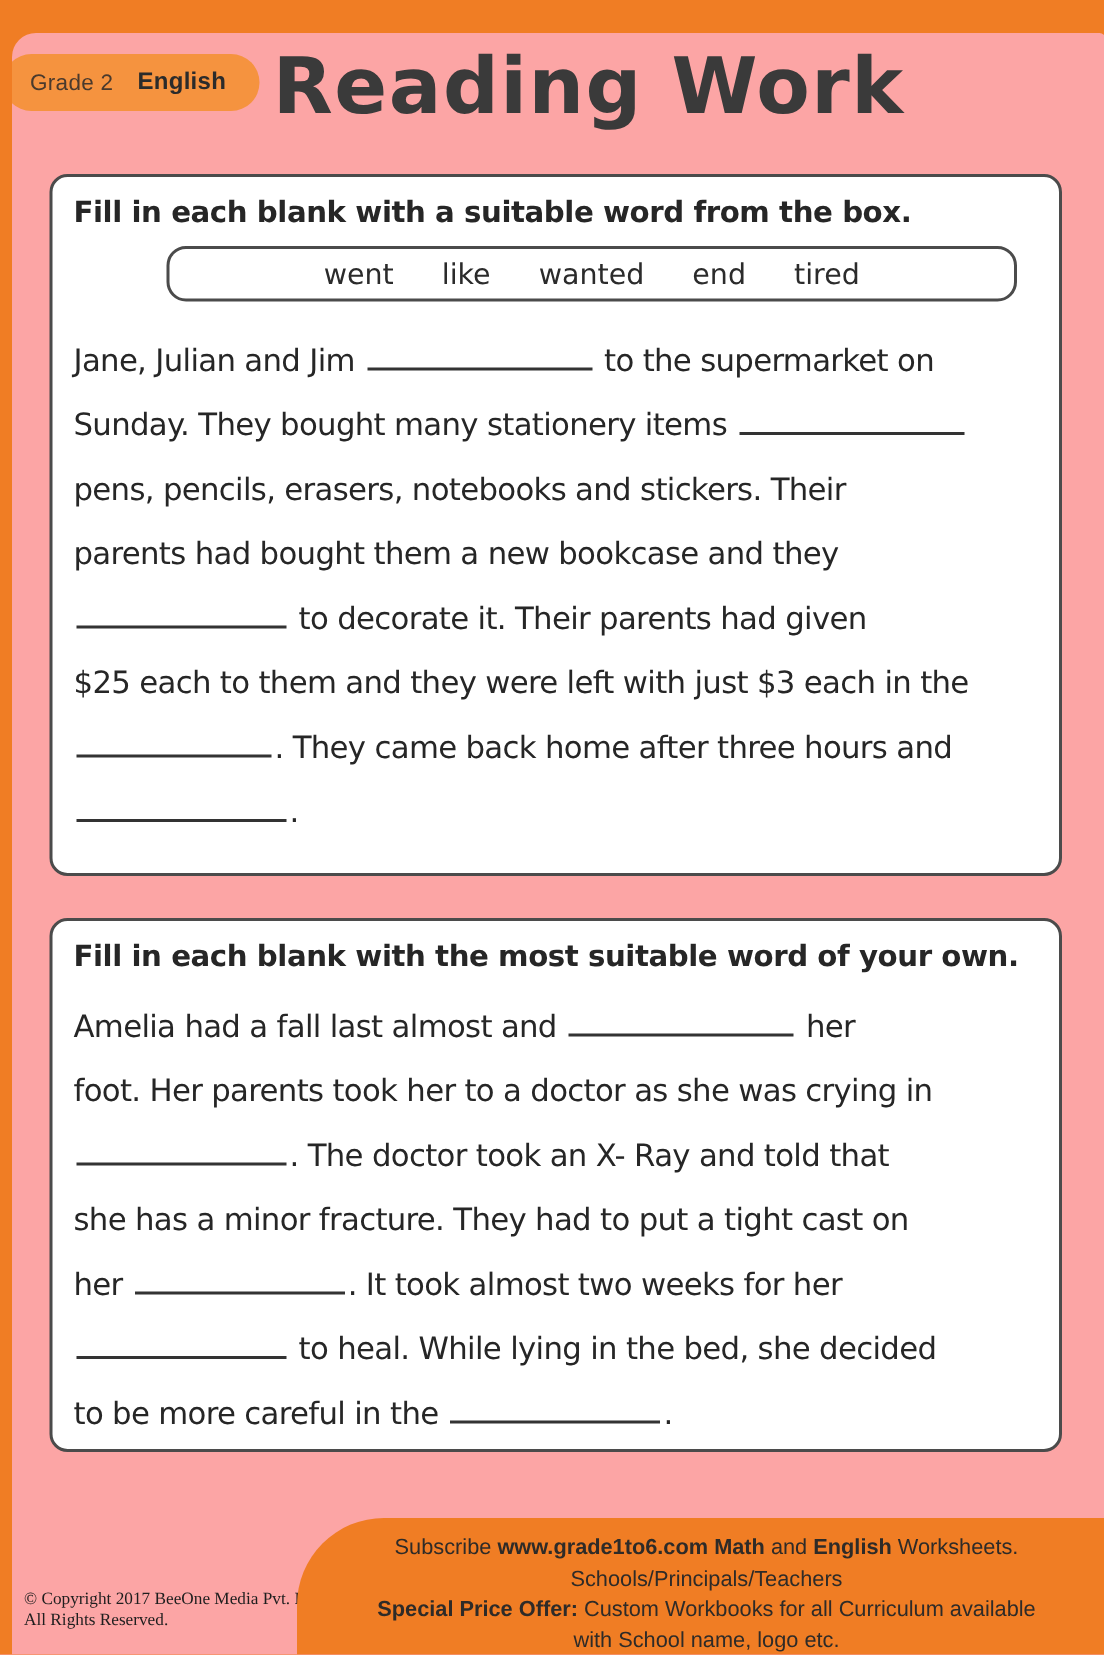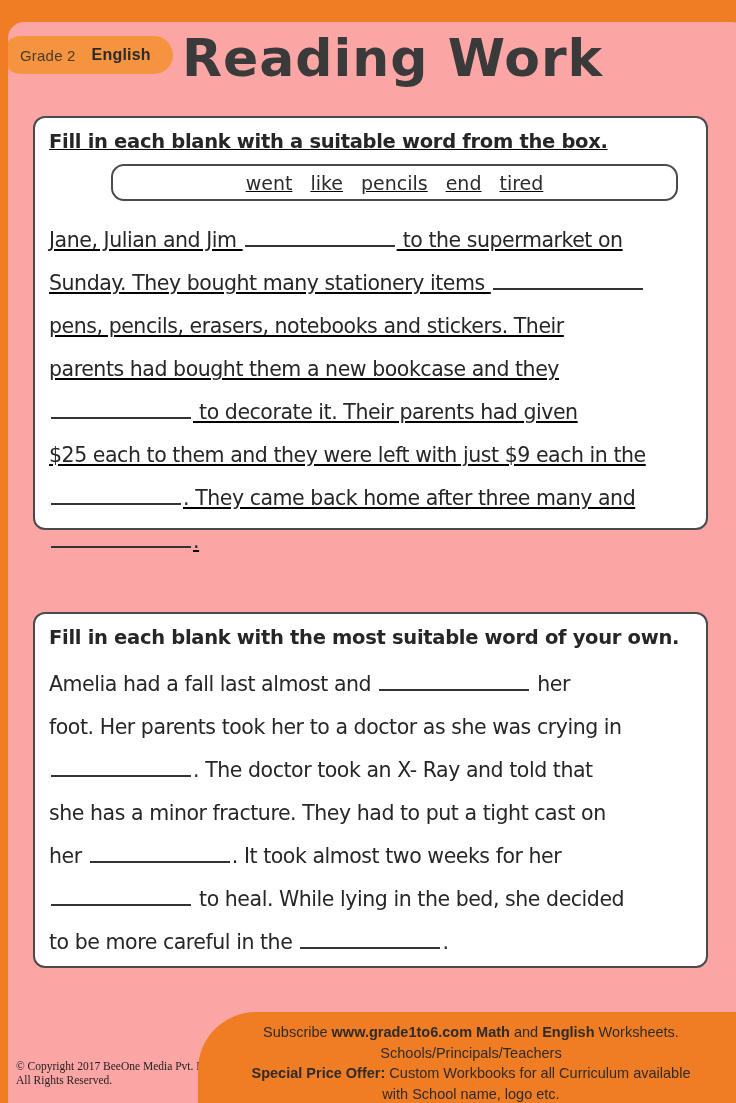--- a/index.html
+++ b/index.html
@@ -78,42 +78,42 @@
   .exercise-box {
     position: absolute;
     left: 25px;
     width: 675px;
     border: 2px solid #4b4b4b;
     border-radius: 12px;
     background: #fff;
     padding: 12px 14px 10px 14px;
   }
 
-  #exercise-1 { top: 94px;  height: 414px; text-decoration: underline; }
+  #exercise-1 { top: 94px;  height: 468px; }
   #exercise-2 { top: 590px; height: 356px; }
 
   .instruction {
     font-family: "DejaVu Sans", sans-serif;
     font-size: 19.5px;
     font-weight: bold;
     color: #262626;
     letter-spacing: -0.3px;
     white-space: nowrap;
   }
 
   
   #word-bank {
     margin: 11px 14px 0 62px;
     border: 2px solid #4b4b4b;
     border-radius: 13px;
     height: 37px;
     display: flex;
     align-items: center;
     justify-content: center;
-    gap: 18px;
+    gap: 32px;
   }
   #word-bank .word {
     font-family: "DejaVu Sans", sans-serif;
     font-size: 19px;
     color: #2b2b2b;
   }
 
   
   .passage {
     margin-top: 18px;
@@ -182,33 +182,33 @@
 
     <div id="worksheet-title">Reading Work</div>
   </div>
 
   <div class="exercise-box" id="exercise-1">
     <div class="instruction">Fill in each blank with a suitable word from the box.</div>
 
     <div id="word-bank">
         <span class="word">went</span>
         <span class="word">like</span>
-        <span class="word">pencils</span>
+        <span class="word">wanted</span>
         <span class="word">end</span>
         <span class="word">tired</span>
       </div>
 
     <div class="passage" id="passage-1">
         <span class="line"><span>Jane, Julian and Jim </span><span class="blank w-long"></span><span> to the supermarket on</span></span>
         <span class="line"><span>Sunday. They bought many stationery items </span><span class="blank w-long"></span></span>
         <span class="line"><span>pens, pencils, erasers, notebooks and stickers. Their</span></span>
         <span class="line"><span>parents had bought them a new bookcase and they</span></span>
         <span class="line"><span class="blank w-mid"></span><span> to decorate it. Their parents had given</span></span>
-        <span class="line"><span>$25 each to them and they were left with just $9 each in the</span></span>
-        <span class="line"><span class="blank w-short"></span><span>. They came back home after three many and</span></span>
+        <span class="line"><span>$25 each to them and they were left with just $3 each in the</span></span>
+        <span class="line"><span class="blank w-short"></span><span>. They came back home after three hours and</span></span>
         <span class="line"><span class="blank w-mid"></span><span>.</span></span>
       </div>
   </div>
 
   <div class="exercise-box" id="exercise-2">
     <div class="instruction">Fill in each blank with the most suitable word of your own.</div>
 
     <div class="passage" id="passage-2">
         <span class="line"><span>Amelia had a fall last almost and </span><span class="blank w-long"></span><span> her</span></span>
         <span class="line"><span>foot. Her parents took her to a doctor as she was crying in</span></span>

